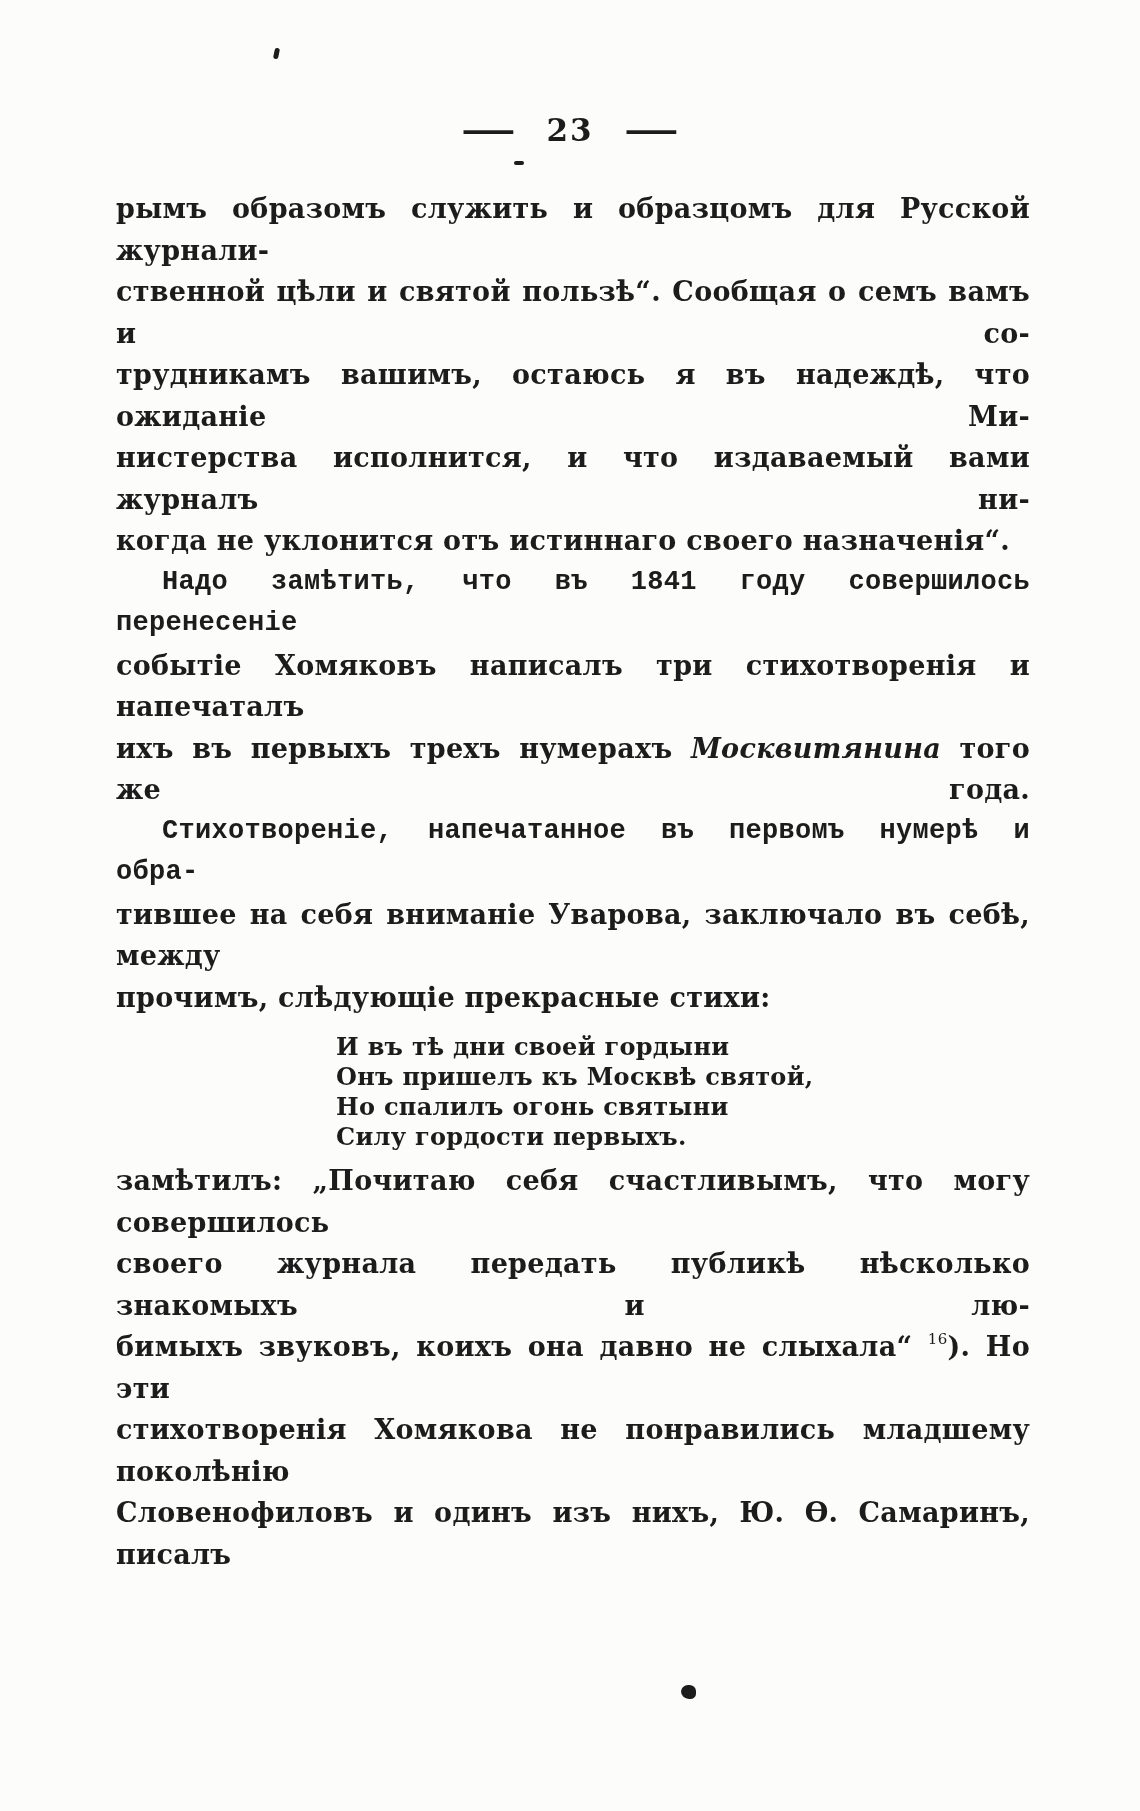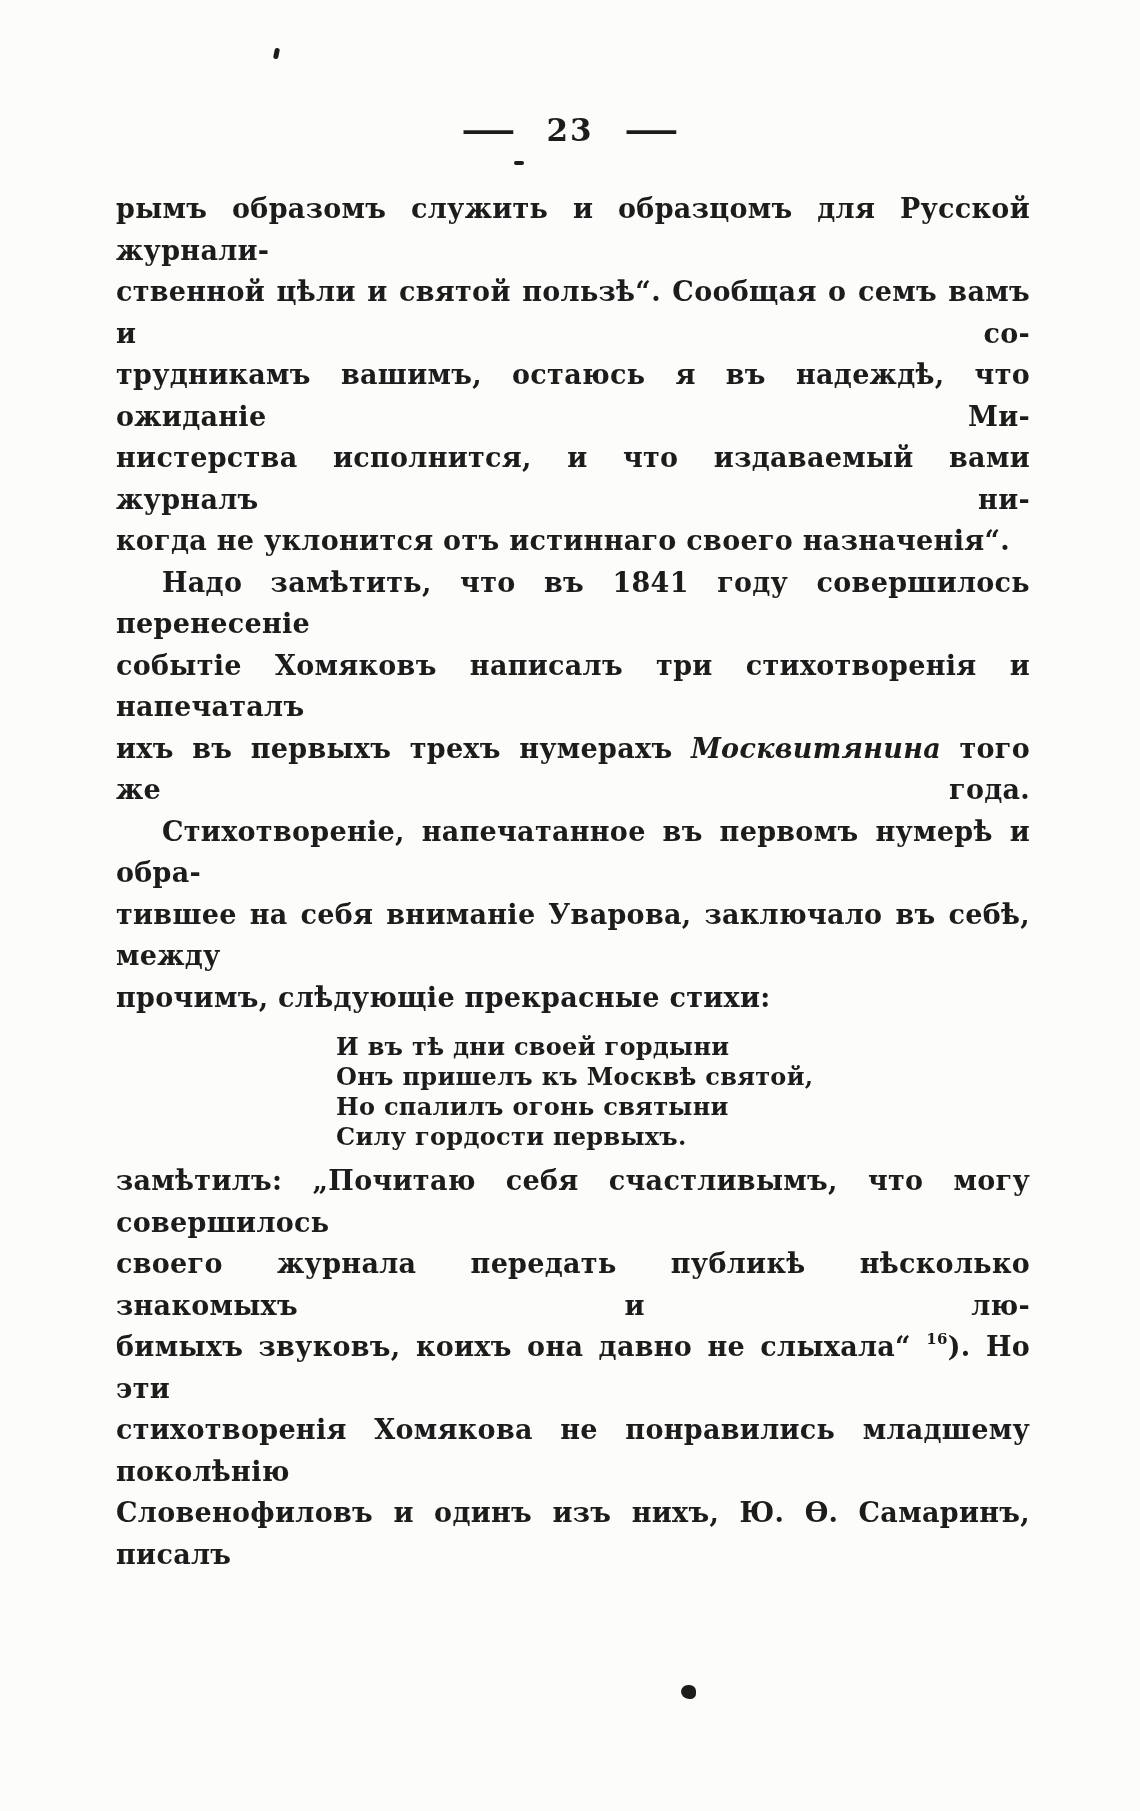--- a/index.html
+++ b/index.html
@@ -21,23 +21,23 @@
   .header .dash{display:inline-block;transform:scaleX(1.8);}
   .header .pageno{letter-spacing:2px;}
   
   .bodytext{
     position:absolute;top:188px;left:116px;width:914px;
     font-size:27px;font-weight:bold;line-height:41.5px;
     letter-spacing:0.3px;
   }
   .line{text-align:justify;text-align-last:justify;}
   .line.left{text-align:left;text-align-last:left;}
-  .line.indent{text-indent:46px;}
+  .line.indent{text-indent:46px;font-family:Liberation Mono, monospace;}
   .it{font-style:italic;}
-  sup.fn{font-size:15px;line-height:0;position:relative;top:-2px;font-weight:bold;}
+  sup.fn{font-size:15px;line-height:0;position:relative;top:-2px;font-weight:normal;}
   
   .verse .line{text-align:right;text-align-last:left;}
   .verse-a{margin-top:14px;margin-bottom:8px;padding-left:220px;font-size:24px;line-height:30px;}
   
   .speck{position:absolute;background:#1c1c1c;}
   .speck-top{left:274px;top:48px;width:5px;height:11px;border-radius:3px;transform:rotate(12deg);}
   .speck-under-header{left:514px;top:161px;width:10px;height:4px;border-radius:2px;}
   .speck-bottom{left:681px;top:1685px;width:15px;height:14px;border-radius:52% 48% 42% 58%;}
 </style>
 </head>

